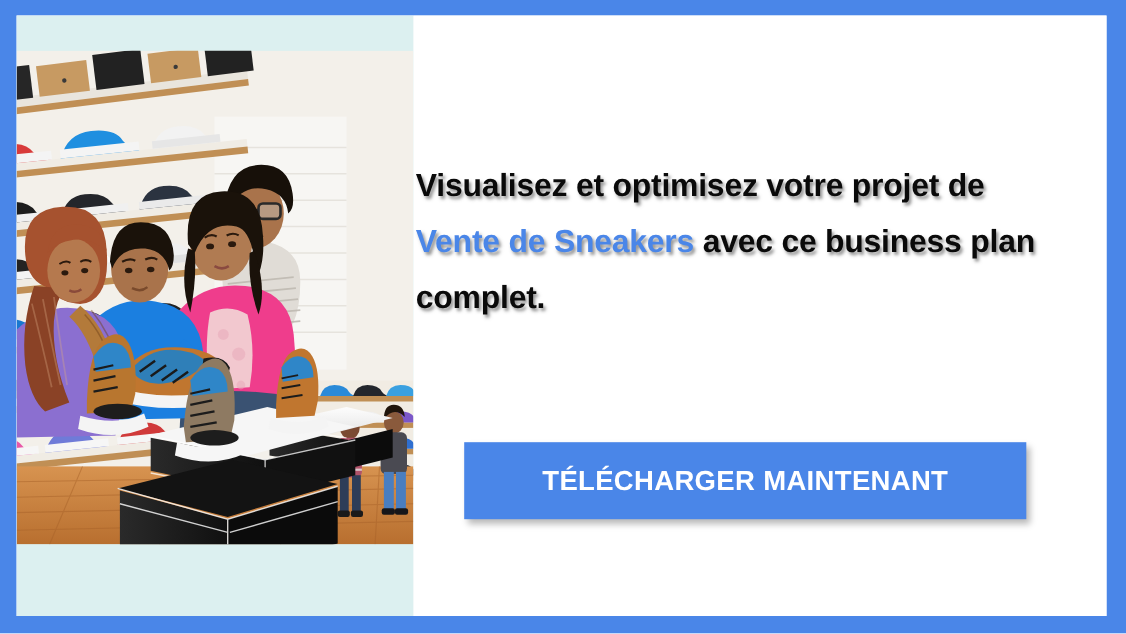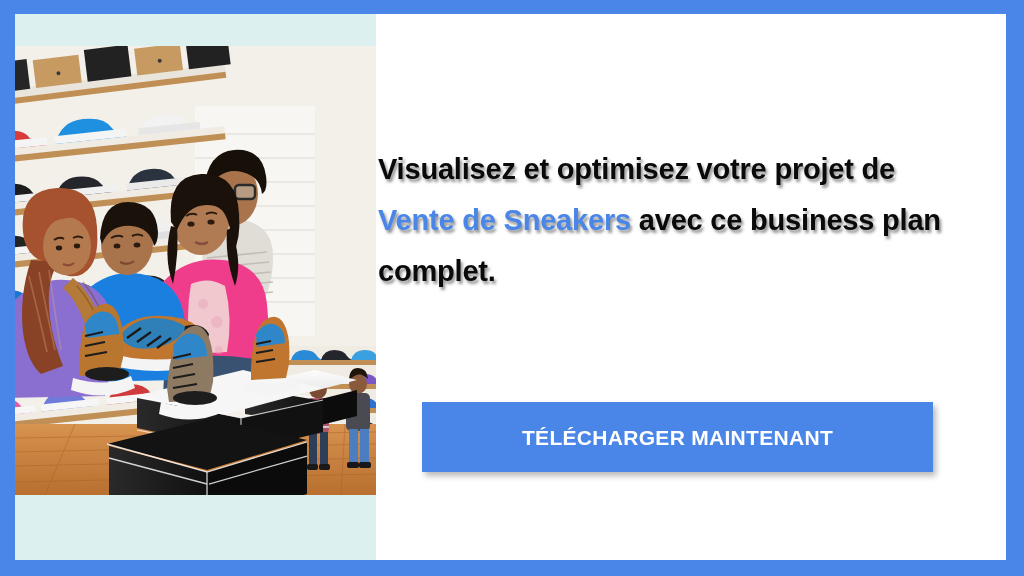--- a/index.html
+++ b/index.html
@@ -83,21 +83,21 @@
     position: absolute;
     left: 46px;
     top: 388px;
     width: 511px;
     height: 70px;
     box-sizing: border-box;
     background: #4a86e8;
     border: 0;
     color: #ffffff;
     font-family: "Liberation Sans", sans-serif;
-    font-size: 21px;
+    font-size: 25px;
     font-weight: bold;
     letter-spacing: 0.3px;
     display: flex;
     align-items: center;
     justify-content: center;
     cursor: pointer;
     box-shadow: 3px 4px 6px rgba(0,0,0,0.28);
     text-align: center;
     line-height: 1;
     padding: 0;

